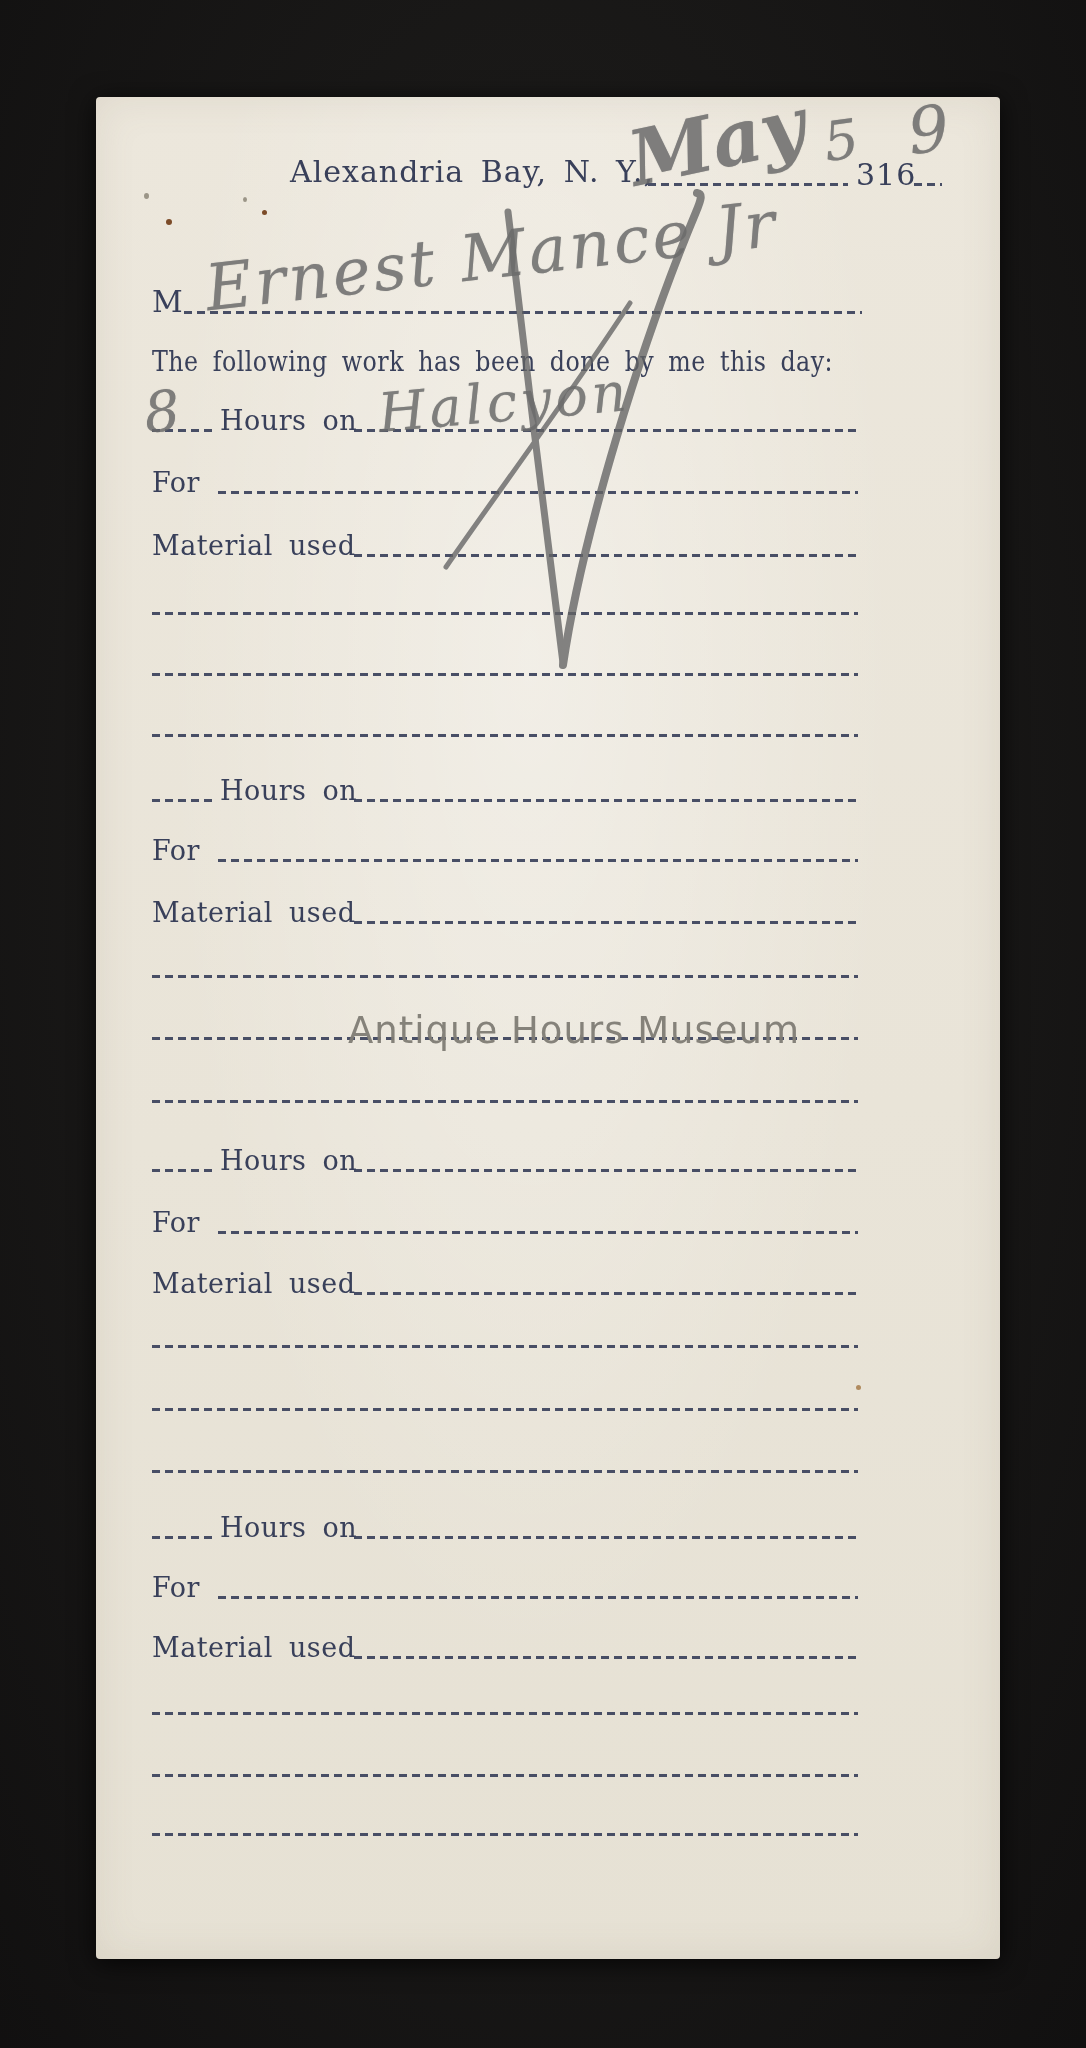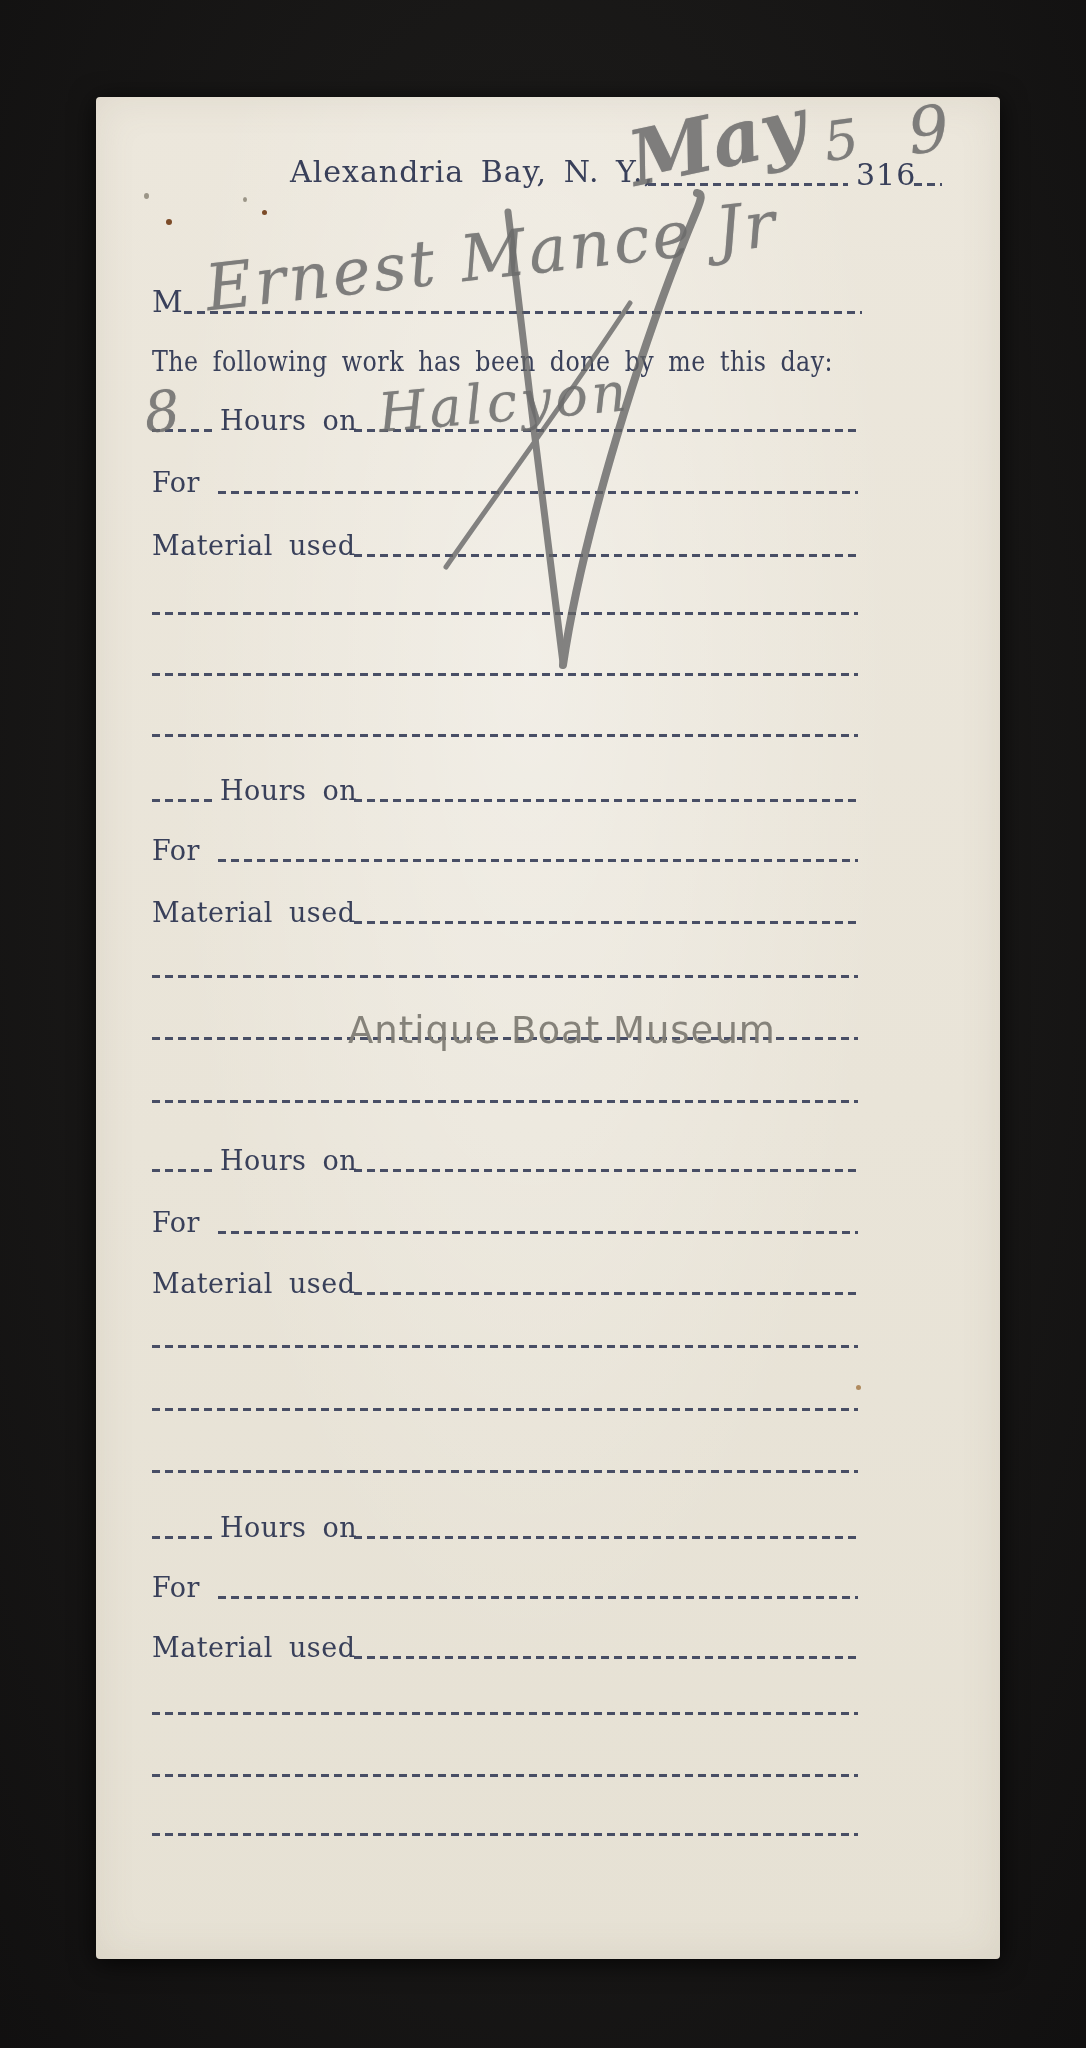--- a/index.html
+++ b/index.html
@@ -104,21 +104,21 @@
     <span class="print lbl" style="left:56px; top:739px;">For</span>
     <div class="dash" style="left:122px; top:762px; width:640px;"></div>
 
     <span class="print lbl" style="left:56px; top:801px;">Material used</span>
     <div class="dash" style="left:258px; top:824px; width:504px;"></div>
 
     <div class="dash" style="left:56px; top:878px; width:706px;"></div>
     <div class="dash" style="left:56px; top:940px; width:706px;"></div>
     <div class="dash" style="left:56px; top:1003px; width:706px;"></div>
 
-    <span class="watermark" style="left:252px; top:912px;">Antique Boat Museum</span>
+    <span class="watermark" style="left:252px; top:912px;">Antique Hours Museum</span>
 
     <div class="dash" style="left:56px; top:1072px; width:64px;"></div>
     <span class="print lbl" style="left:124px; top:1049px;">Hours on</span>
     <div class="dash" style="left:258px; top:1072px; width:504px;"></div>
 
     <span class="print lbl" style="left:56px; top:1111px;">For</span>
     <div class="dash" style="left:122px; top:1134px; width:640px;"></div>
 
     <span class="print lbl" style="left:56px; top:1172px;">Material used</span>
     <div class="dash" style="left:258px; top:1195px; width:504px;"></div>

